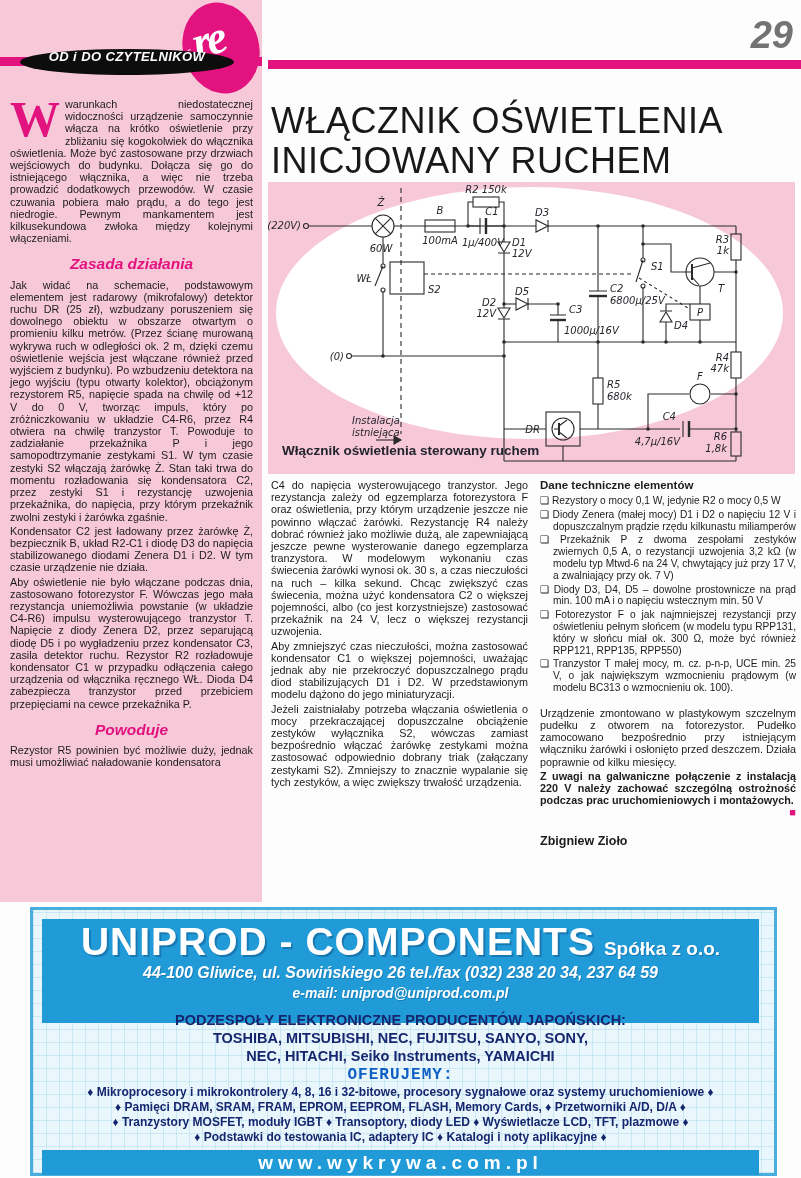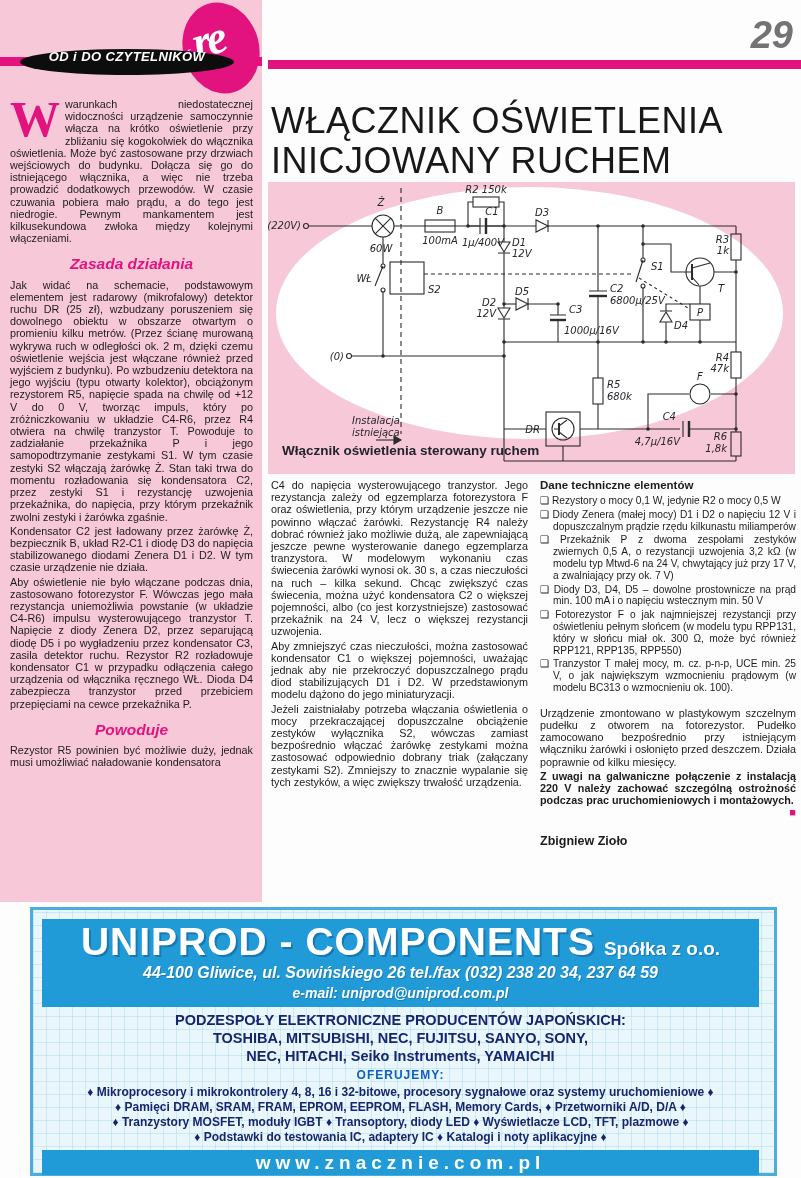--- a/index.html
+++ b/index.html
@@ -49,31 +49,31 @@
   .right-para{font-size:10.8px;line-height:12.2px;text-align:justify;margin:13px 0 0;}
   .warning{font-weight:bold;margin-top:2px;}
   .end-mark{color:#e2127e;float:right;font-size:11px;}
   .author{font-weight:bold;font-size:12.5px;margin-top:28px;}
 
   
   .ad{position:absolute;left:30px;top:907px;width:741px;height:263px;border:3px solid #49aedd;
       background-color:#e9f6fb;
       background-image:repeating-linear-gradient(0deg,rgba(88,178,215,.20) 0 1px,transparent 1px 13px),
                        repeating-linear-gradient(90deg,rgba(88,178,215,.20) 0 1px,transparent 1px 13px);}
-  .ad-band{position:absolute;left:9px;top:9px;width:717px;height:88px;background:#219bd8;
+  .ad-band{position:absolute;left:9px;top:9px;width:717px;height:104px;background:#219bd8;
            color:#fff;text-align:center;padding-top:2px;box-sizing:border-box;}
   .ad-company{font-size:39px;font-weight:bold;letter-spacing:1px;line-height:42px;
               text-shadow:2px 2px 0 rgba(9,55,105,.35);display:inline;}
   .ad-company-suffix{font-size:19px;font-weight:bold;margin-left:9px;text-shadow:1px 1px 0 rgba(9,55,105,.35);}
   .ad-address{font-size:16px;font-weight:bold;font-style:italic;margin-top:1px;text-shadow:1px 1px 0 rgba(9,55,105,.3);}
   .ad-email{font-size:14px;font-weight:bold;font-style:italic;margin-top:3px;text-shadow:1px 1px 0 rgba(9,55,105,.3);}
   .ad-mid{position:absolute;left:9px;top:101px;width:717px;text-align:center;color:#16266e;font-weight:bold;}
   .ad-heading{font-size:14.5px;line-height:18px;}
   .ad-brands{font-size:14.5px;line-height:18px;}
-  .ad-offer-heading{font-size:12px;line-height:20px;color:#0d5fc4;letter-spacing:1px;}
+  .ad-offer-heading{font-size:16px;line-height:20px;color:#0d5fc4;letter-spacing:1px;font-family:Liberation Mono, monospace;}
   .ad-offer{font-size:12px;line-height:15px;}
   .ad-www{position:absolute;left:9px;top:240px;width:717px;height:25px;background:#219bd8;color:#fff;
           font-weight:bold;font-size:19px;letter-spacing:5px;display:flex;align-items:center;justify-content:center;}
 </style>
 </head>
 <body>
 
 <div id="page">
 
   <div class="pink-panel"></div>
@@ -297,16 +297,16 @@
     <div class="ad-mid">
       <div class="ad-heading">PODZESPOŁY ELEKTRONICZNE PRODUCENTÓW JAPOŃSKICH:</div>
       <div class="ad-brands">TOSHIBA, MITSUBISHI, NEC, FUJITSU, SANYO, SONY,</div>
       <div class="ad-brands">NEC, HITACHI, Seiko Instruments, YAMAICHI</div>
       <div class="ad-offer-heading">OFERUJEMY:</div>
       <div class="ad-offer">♦ Mikroprocesory i mikrokontrolery 4, 8, 16 i 32-bitowe, procesory sygnałowe oraz systemy uruchomieniowe ♦</div>
       <div class="ad-offer">♦ Pamięci DRAM, SRAM, FRAM, EPROM, EEPROM, FLASH, Memory Cards, ♦ Przetworniki A/D, D/A ♦</div>
       <div class="ad-offer">♦ Tranzystory MOSFET, moduły IGBT ♦ Transoptory, diody LED ♦ Wyświetlacze LCD, TFT, plazmowe ♦</div>
       <div class="ad-offer">♦ Podstawki do testowania IC, adaptery IC ♦ Katalogi i noty aplikacyjne ♦</div>
     </div>
-    <div class="ad-www">www.znacznie.com.pl</div>
+    <div class="ad-www">www.wykrywa.com.pl</div>
   </div>
 
 </div>
 
 </body></html>

